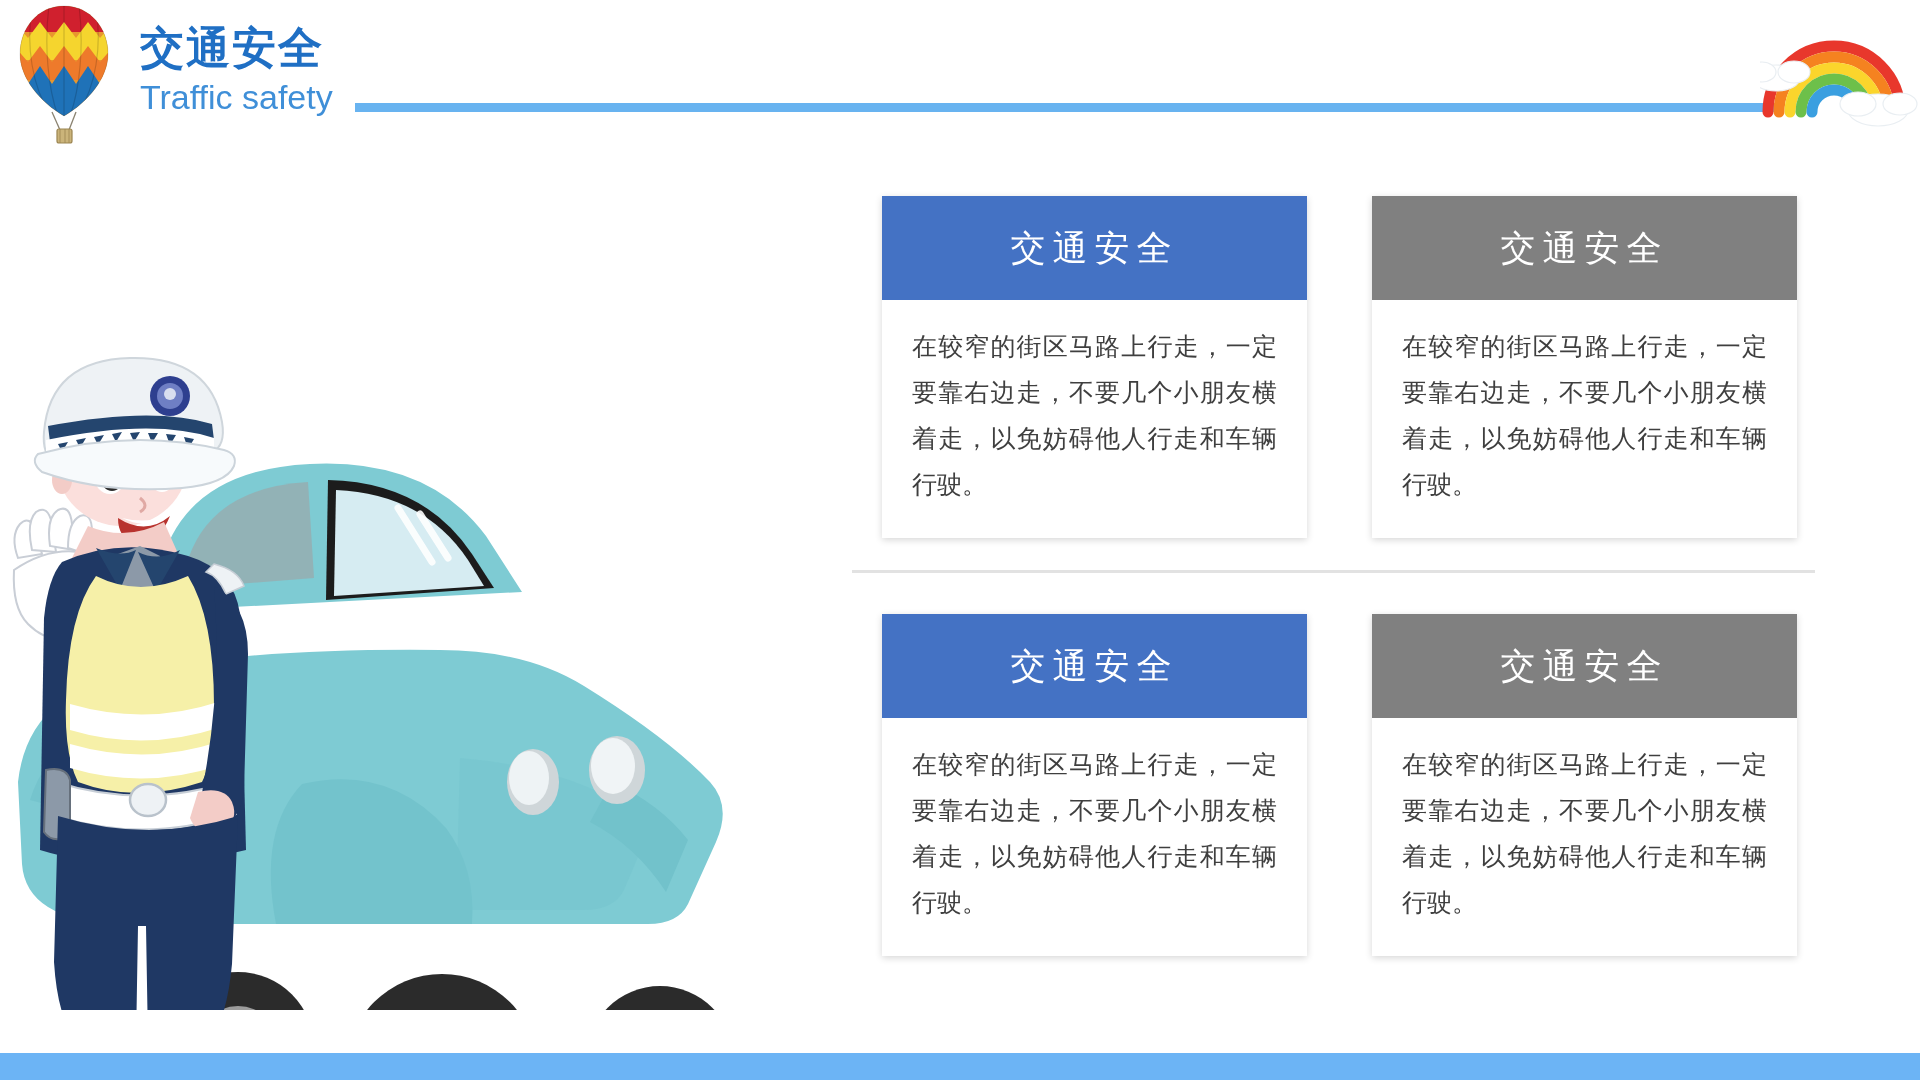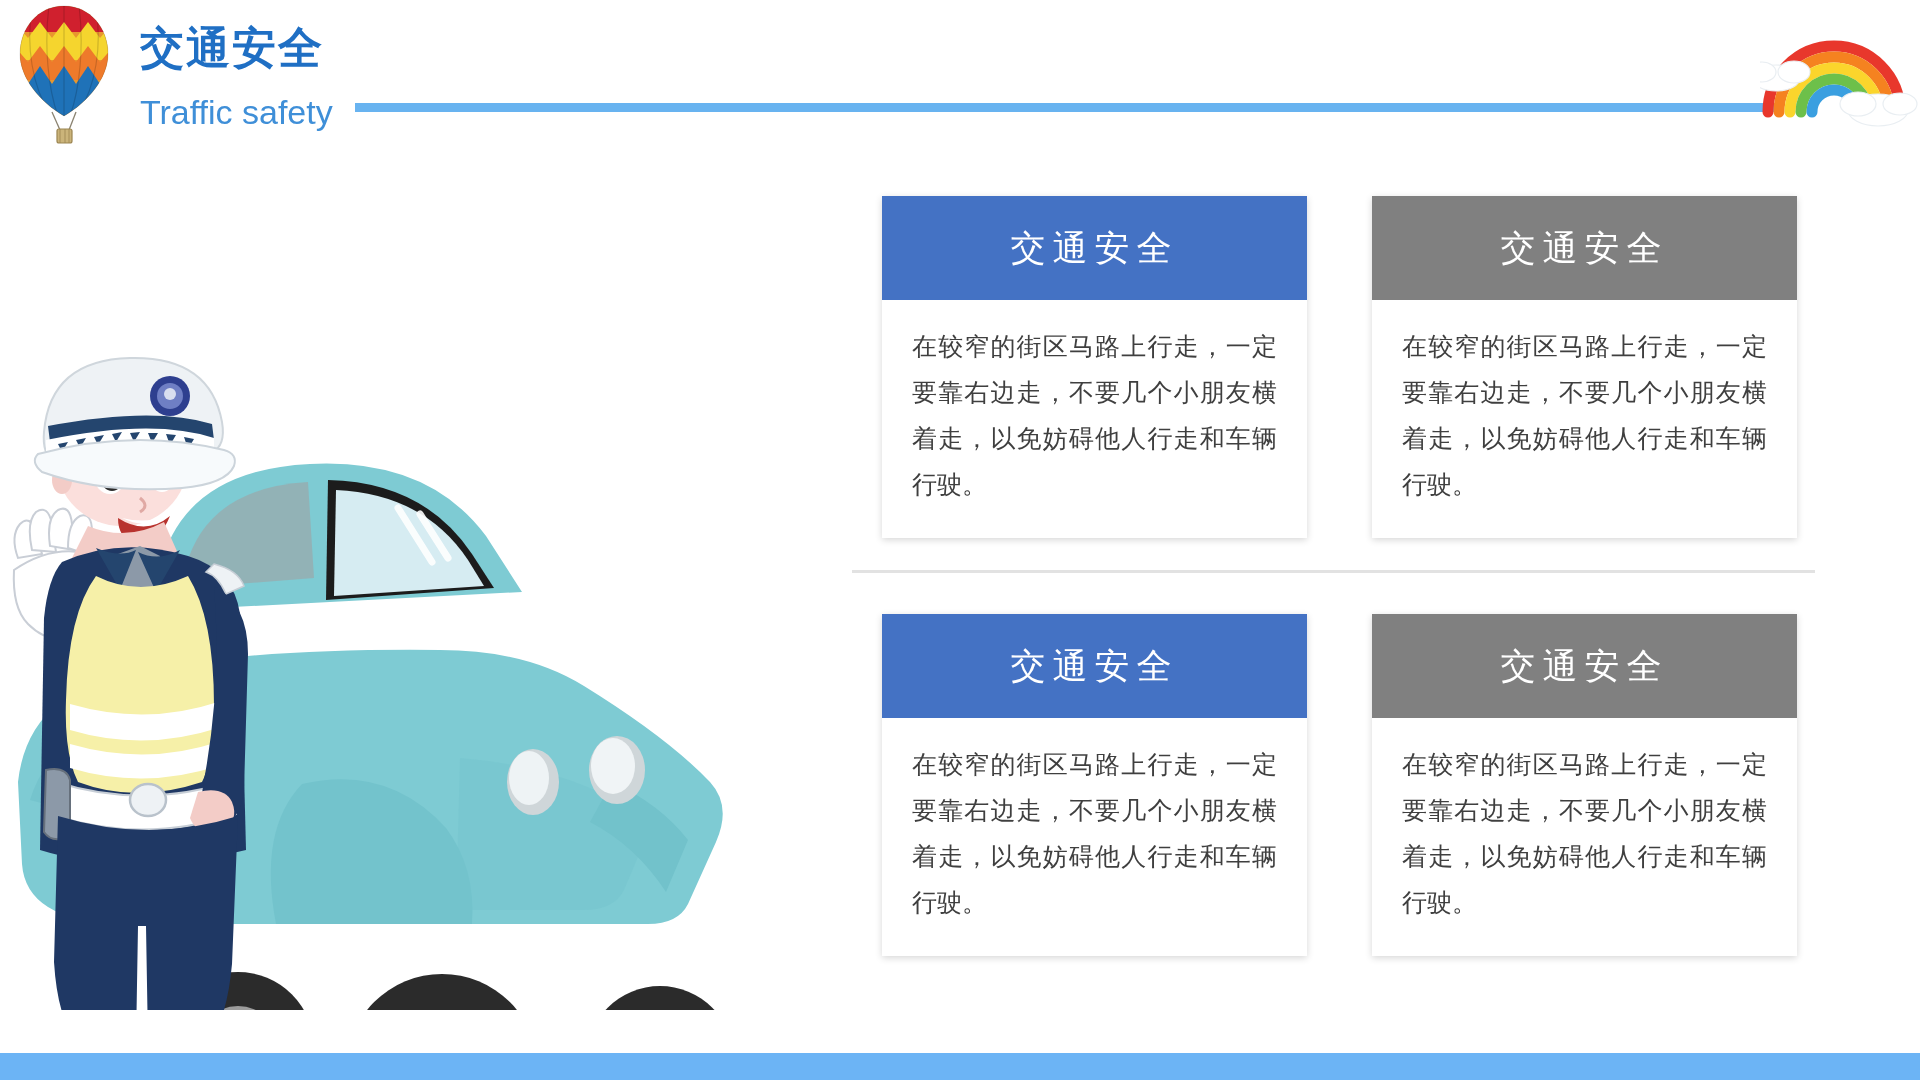--- a/index.html
+++ b/index.html
@@ -21,21 +21,21 @@
   .balloon { position: absolute; left: 16px; top: 2px; width: 96px; height: 148px; }
 
   .title-block { position: absolute; left: 140px; top: 22px; }
   .title-cn {
     font-size: 44px; font-weight: bold; color: #1f6fc4;
     line-height: 52px; letter-spacing: 2px;
     font-family: "DejaVu Sans", "Liberation Sans", sans-serif;
   }
   .title-en {
     font-size: 34px; color: #3f8fd8; line-height: 40px;
-    margin-top: 18px; font-family: "Liberation Sans", sans-serif;
+    margin-top: 3px; font-family: "Liberation Sans", sans-serif;
   }
 
   .header-rule {
     position: absolute; left: 355px; top: 103px;
     width: 1425px; height: 9px; background: #68b3f0;
   }
 
   .rainbow { position: absolute; right: 0px; top: 0px; width: 160px; height: 128px; }
 
   

